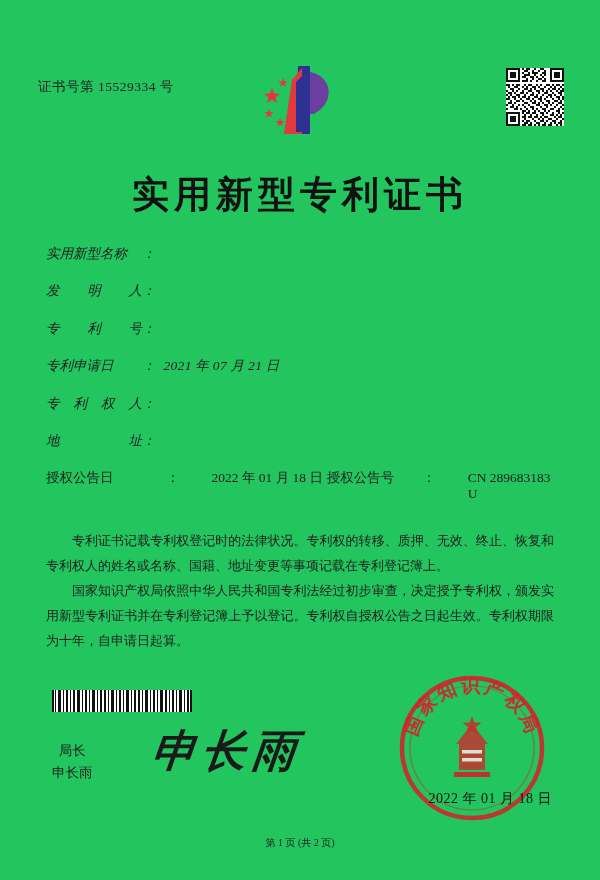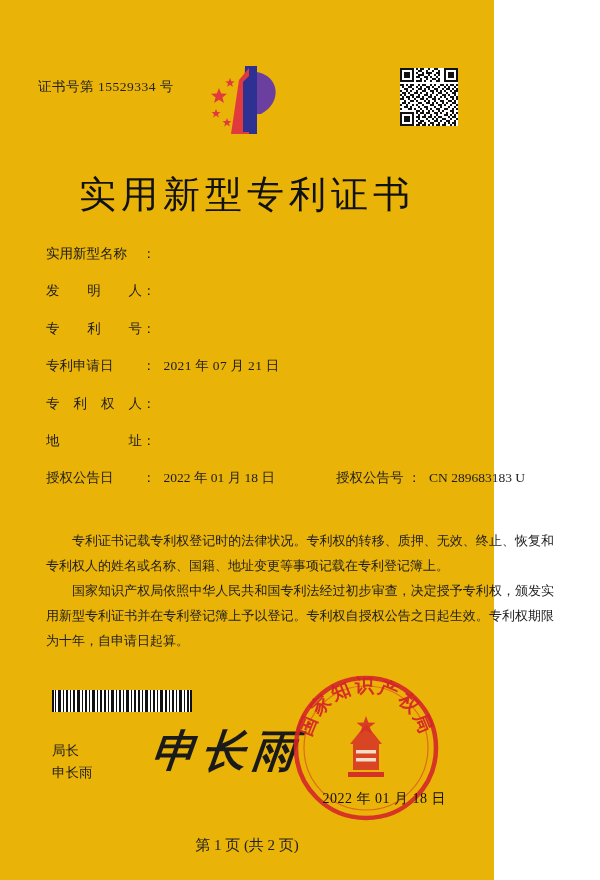--- a/index.html
+++ b/index.html
@@ -9,23 +9,23 @@
   body {
     width: 600px;
     height: 880px;
     background: #ffffff;
     font-family: "Liberation Serif", "DejaVu Serif", serif;
     color: #1a1a1a;
     overflow: hidden;
   }
   .page {
     position: relative;
-    width: 494px;
+    width: 600px;
     height: 880px;
-    background: #eab308;
+    background: #22c55e;
   }
   
   .cert-no {
     position: absolute;
     left: 38px;
     top: 78px;
     font-size: 13.5px;
     letter-spacing: 0.5px;
     color: #222;
   }
@@ -48,39 +48,40 @@
     height: 80px;
   }
   
   .title {
     position: absolute;
     left: 0;
     right: 0;
     top: 170px;
     text-align: center;
     font-size: 37px;
-    font-weight: normal;
+    font-weight: bold;
     letter-spacing: 5px;
     color: #111;
     font-family: "Liberation Serif", "DejaVu Serif", serif;
   }
   
   .fields {
     position: absolute;
     left: 46px;
     top: 245px;
     width: 510px;
     font-size: 13.5px;
     color: #1d1d1d;
   }
   .row {
     display: flex;
     align-items: baseline;
     margin-bottom: 18.5px;
     line-height: 1.4;
+    font-style: italic;
   }
   .label {
     width: 96px;
     flex: 0 0 96px;
     white-space: nowrap;
     letter-spacing: 0px;
   }
   .label.spread {
     display: flex;
     justify-content: space-between;
@@ -88,21 +89,21 @@
   .label.spread span { display: inline-block; }
   .colon {
     flex: 0 0 auto;
     padding-right: 8px;
   }
   .value {
     flex: 1 1 auto;
     letter-spacing: 0.3px;
   }
   .row-2col { display: flex; align-items: baseline; margin-bottom: 6px; }
-  .row-2col .half { display: flex; align-items: baseline; }
+  .row-2col .half { display: flex; align-items: baseline; gap: 24px; }
   .row-2col .half.first { width: 290px; }
   .row-2col .label-w { width: 96px; flex: 0 0 96px; }
   .row-2col .label-w2 { flex: 0 0 auto; padding-right: 4px; }
   
   .paras {
     position: absolute;
     left: 46px;
     top: 528px;
     width: 508px;
     font-size: 13px;
@@ -120,20 +121,21 @@
     height: 22px;
   }
   
   .sig-label {
     position: absolute;
     left: 52px;
     top: 740px;
     font-size: 13.5px;
     line-height: 22px;
     color: #1d1d1d;
+    text-align: center;
   }
   .sig-script {
     position: absolute;
     left: 152px;
     top: 722px;
     font-size: 44px;
     font-family: "Liberation Serif", "DejaVu Serif", serif;
     font-style: italic;
     font-weight: bold;
     color: #1a1a1a;
@@ -156,21 +158,21 @@
     color: #111;
     letter-spacing: 0.5px;
   }
   
   .footer {
     position: absolute;
     left: 0;
     right: 0;
     top: 836px;
     text-align: center;
-    font-size: 15px;
+    font-size: 10px;
     color: #222;
   }
 </style>
 </head>
 <body>
 
 <div class="page">
 
   <div class="cert-no">证书号第 15529334 号</div>
 

